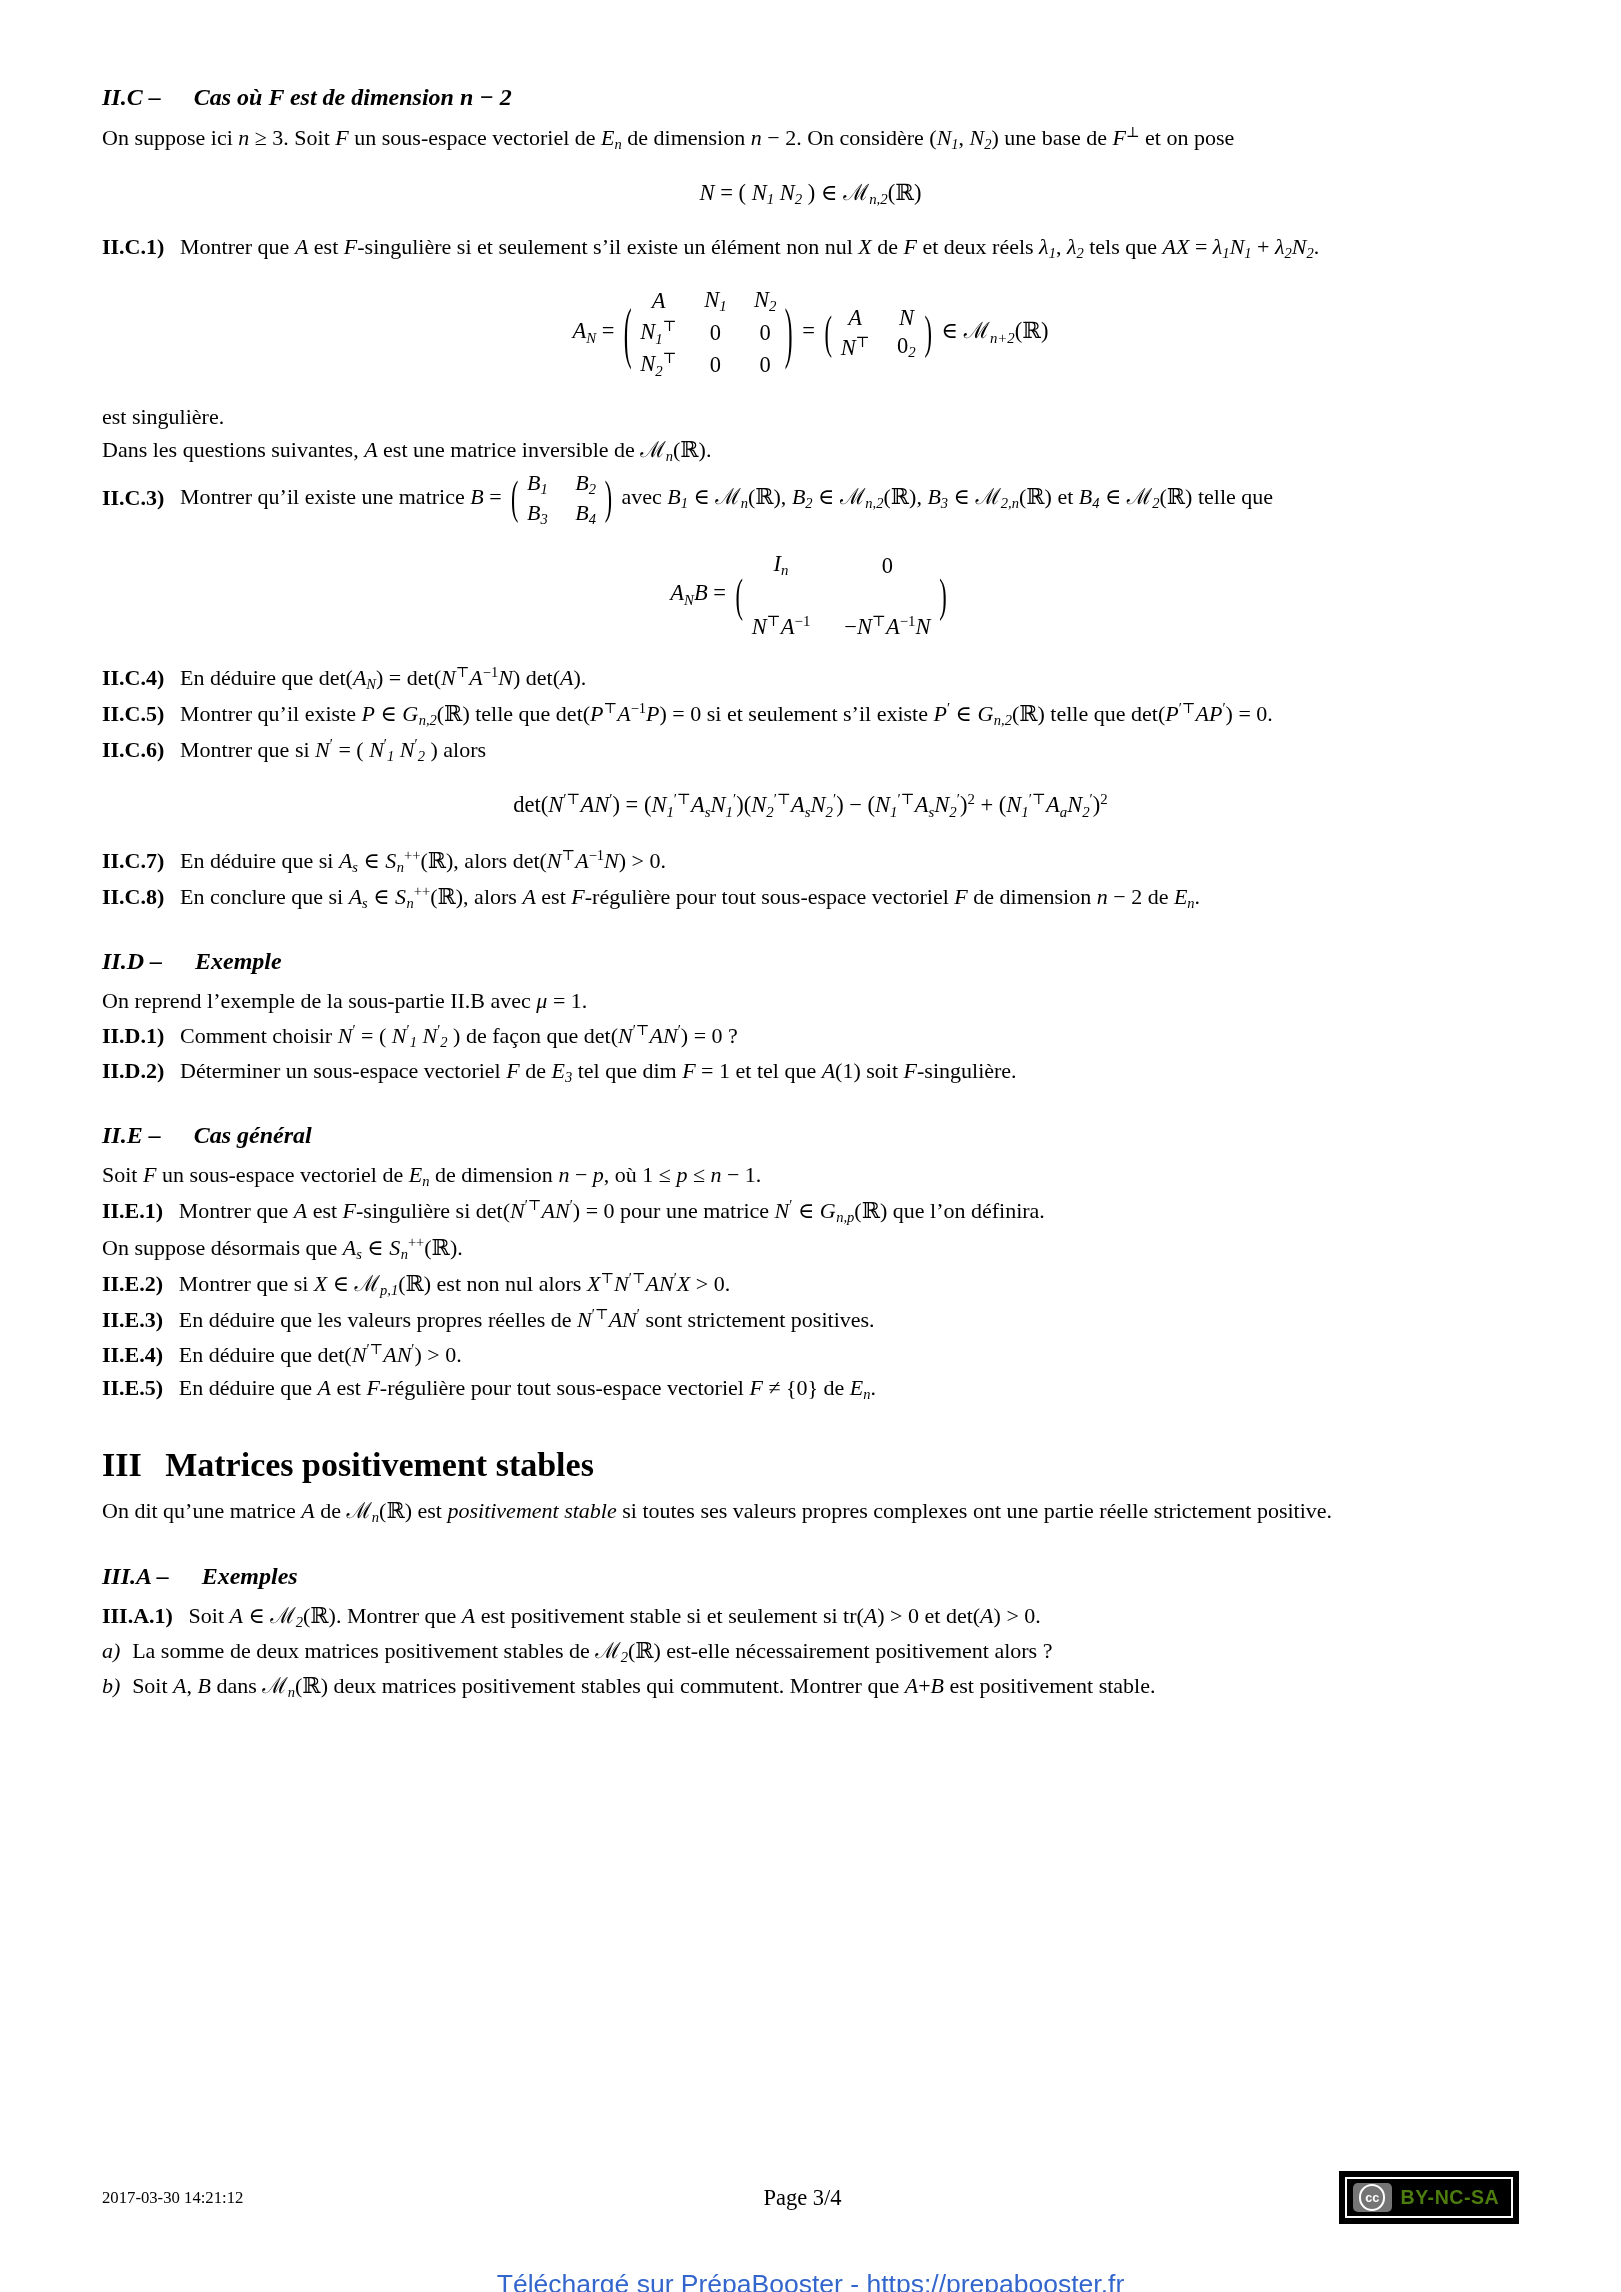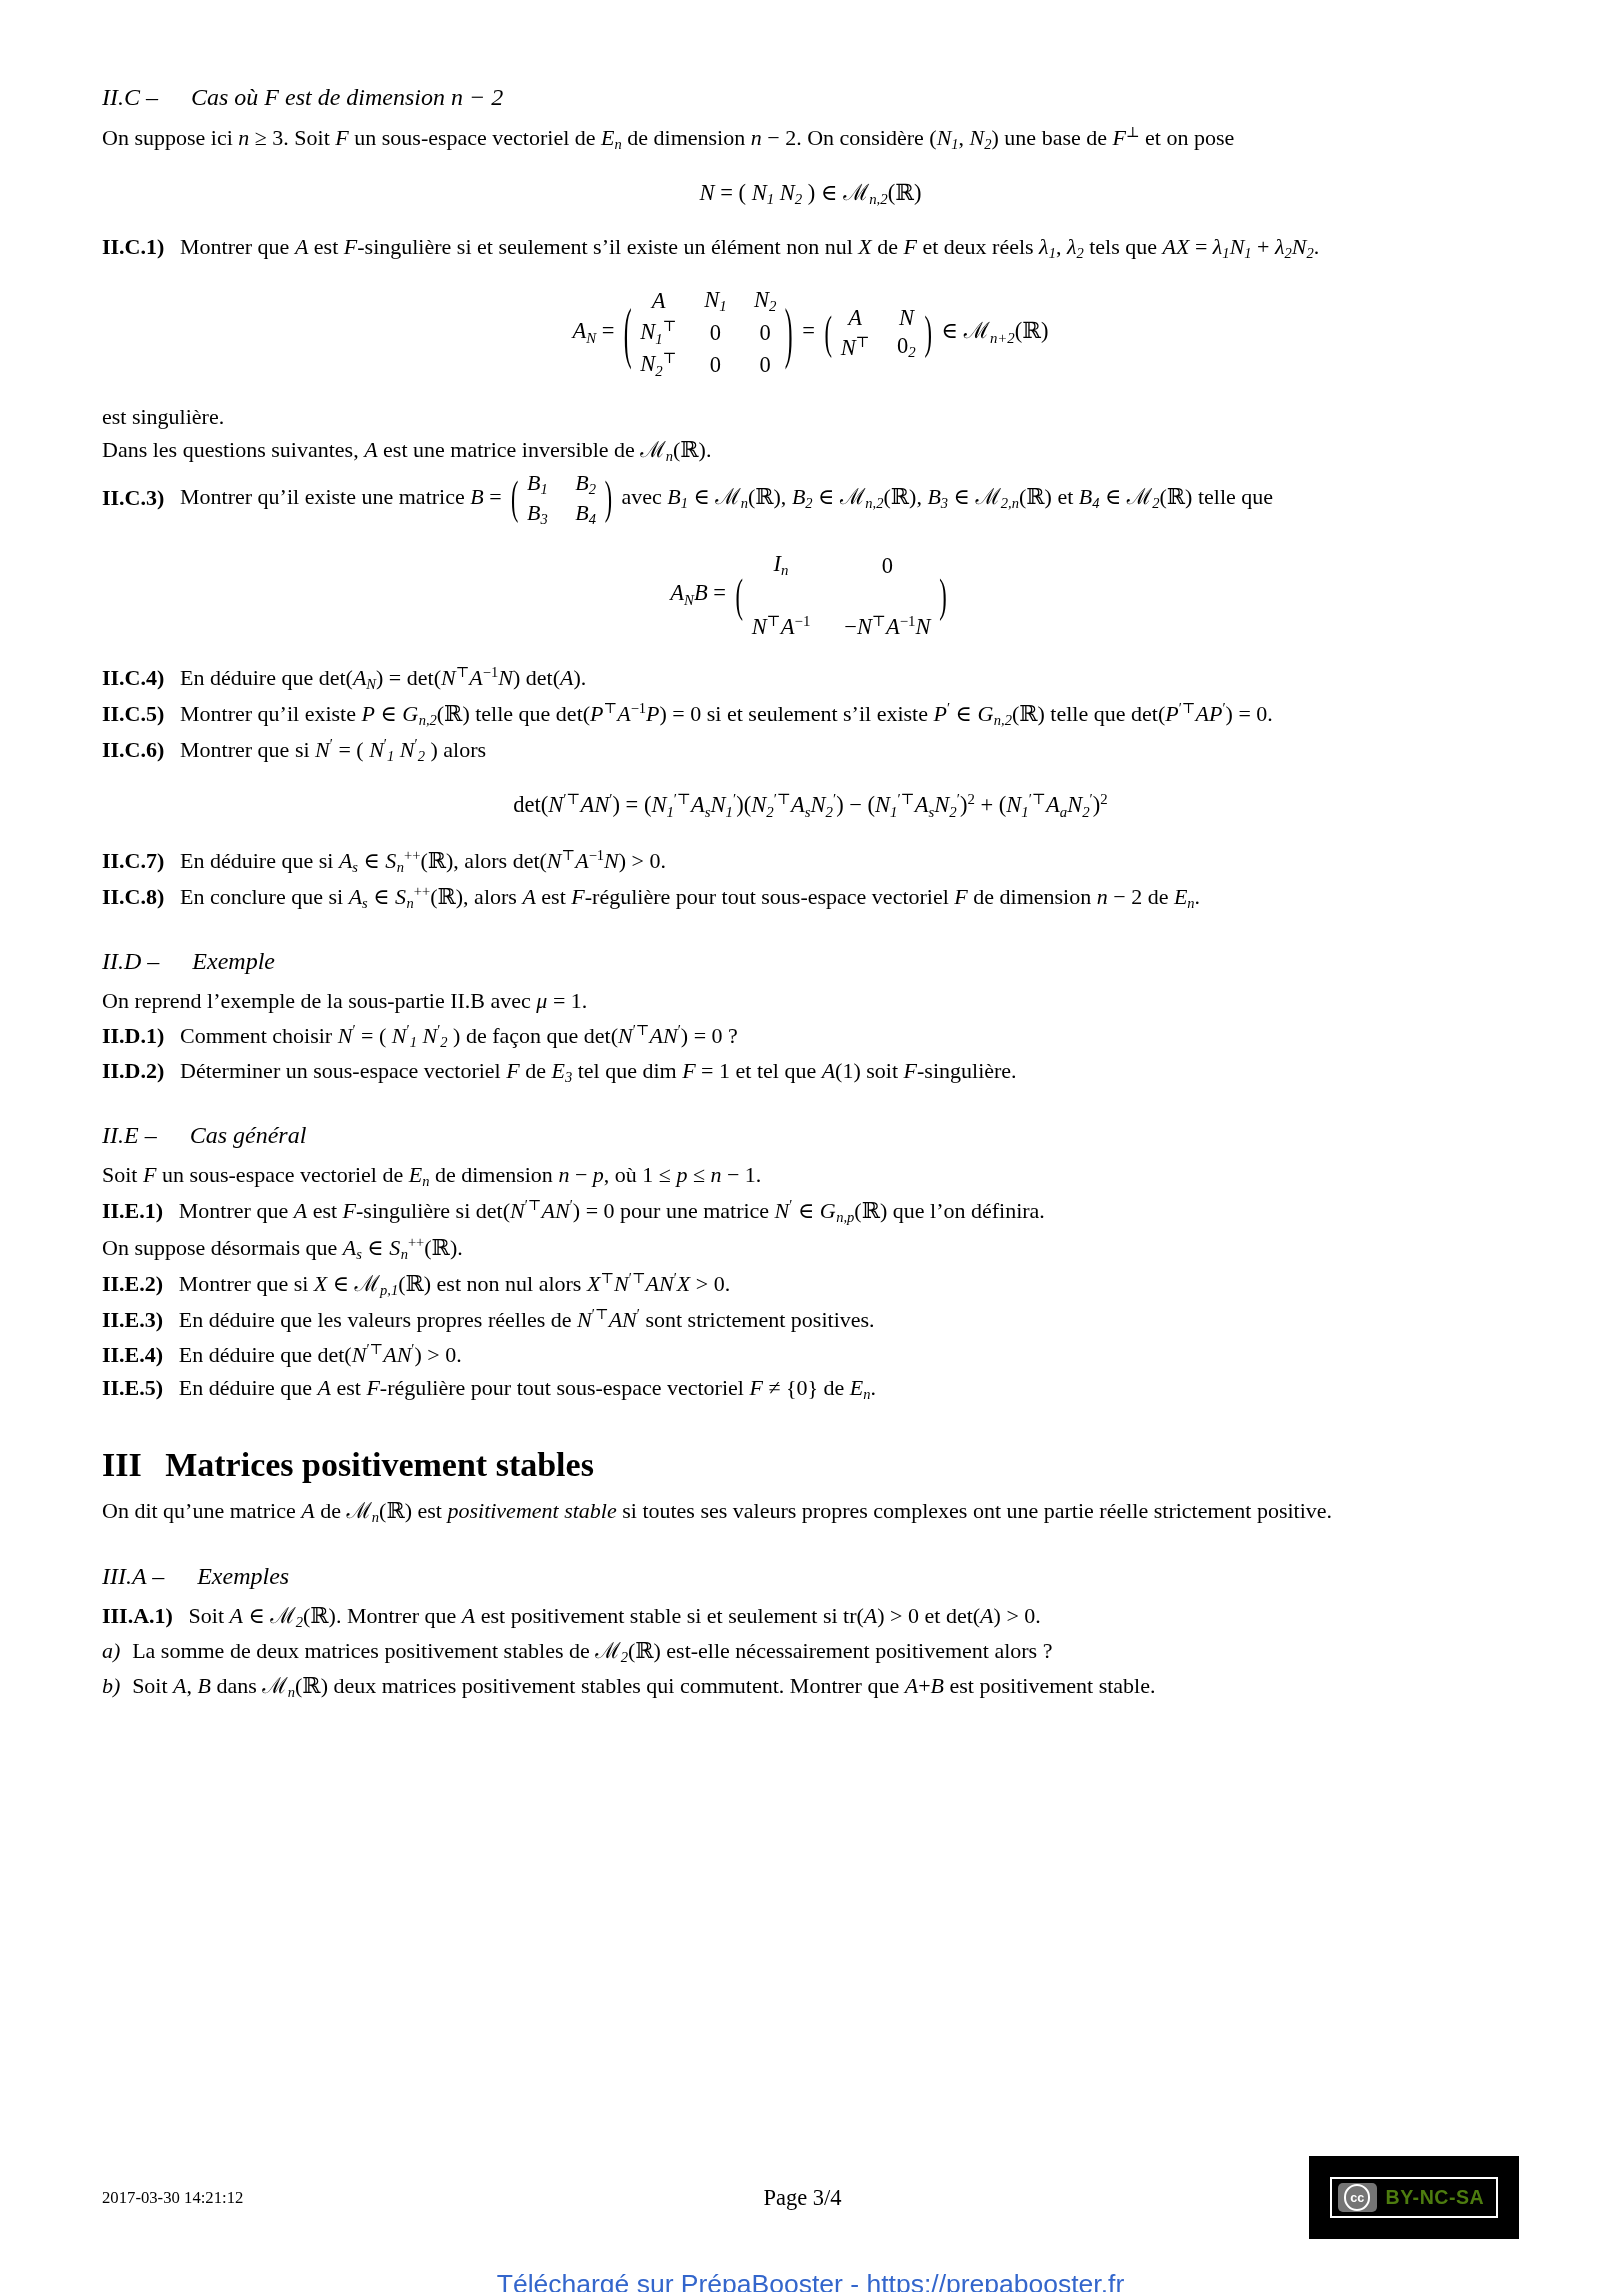--- a/index.html
+++ b/index.html
@@ -7,21 +7,21 @@
     width:1621px;height:2293px;position:relative;overflow:hidden;
     font-family:"Liberation Serif","DejaVu Serif",serif;color:#000;
   }
   #page{position:absolute;inset:0;padding:49px 102px 0 102px;box-sizing:border-box;}
   #content{width:100%;}
 
   .p,.q{font-size:22px;line-height:1.31;margin:4.9px 0;text-align:justify;}
   .q-label{font-weight:700;padding-right:15.7px;white-space:nowrap;}
   .q-label.it{font-weight:400;font-style:italic;padding-right:11.8px;}
 
-  .h3{font-size:24px;font-weight:400;font-style:italic;margin:35px 0 11.8px 0;}
+  .h3{font-size:24px;font-weight:700;font-style:italic;margin:35px 0 11.8px 0;}
   .h3 .h-label{margin-right:33px;}
   .h1{font-size:34px;font-weight:700;margin:41px 0 13.7px 0;}
   .h1 .h-label{margin-right:23.5px;text-align:right;}
 
   .eq{font-size:22.5px;text-align:center;margin:23.5px 0;line-height:1.3;}
 
   
   .rn-t{font-style:normal;}
   .rn-m{font-style:italic;}
   .rn-i{font-style:italic;}
@@ -35,21 +35,21 @@
   .mat-cell{line-height:1.12;white-space:nowrap;}
   .paren{display:inline-block;transform-origin:50% 50%;font-weight:400;}
   .paren.p2{transform:scale(1,2.1);}
   .paren.p3{transform:scale(1.05,3.05);}
 
   
   .footer-row{position:absolute;left:102px;right:102px;top:2174px;height:47px;
     display:flex;justify-content:space-between;align-items:center;}
   .f-timestamp{font-size:16.7px;}
   .f-page{font-size:22.5px;position:absolute;left:0;right:16px;text-align:center;}
-  .cc-badge{position:relative;background:#000;border:2px solid #000;padding:19px;display:flex;}
+  .cc-badge{position:relative;background:#000;border:2px solid #000;padding:4px;display:flex;}
   .cc-badge-inner{background:#000;border:2px solid #fff;display:flex;align-items:center;gap:8.8px;padding:3.9px 11.8px 3.9px 5.9px;}
   .cc-chip{background:#757575;border-radius:4.9px;width:39px;height:29px;display:flex;align-items:center;justify-content:center;}
   .cc-circle{width:22.5px;height:22.5px;border:2px solid #fff;border-radius:50%;display:flex;align-items:center;justify-content:center;
     color:#fff;font-family:"Liberation Sans",sans-serif;font-size:12.7px;font-weight:700;}
   .cc-text{color:#4d7c0f;font-family:"Liberation Sans",sans-serif;font-weight:700;font-size:19.6px;letter-spacing:0.5px;}
   .download-line{position:absolute;left:0;right:0;top:2221px;text-align:center;
     font-family:"Liberation Sans",sans-serif;font-size:26.5px;color:var(--link-blue,#3366cc);margin-top:48px;}
 </style>
 </head>
 <body>

